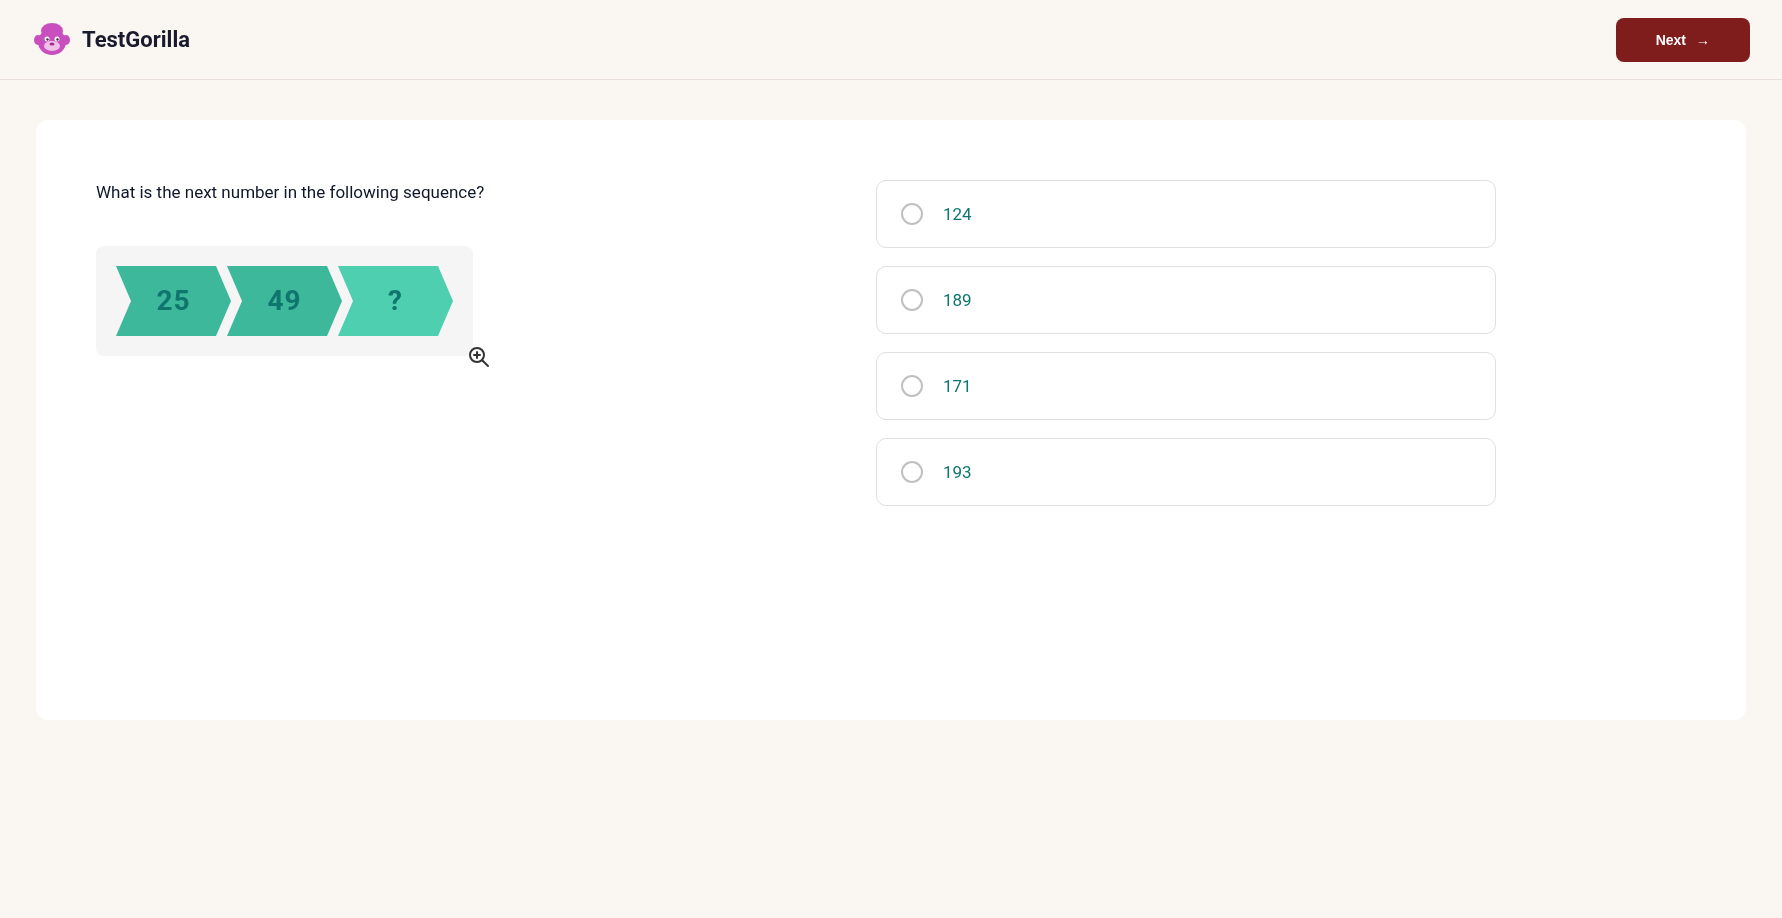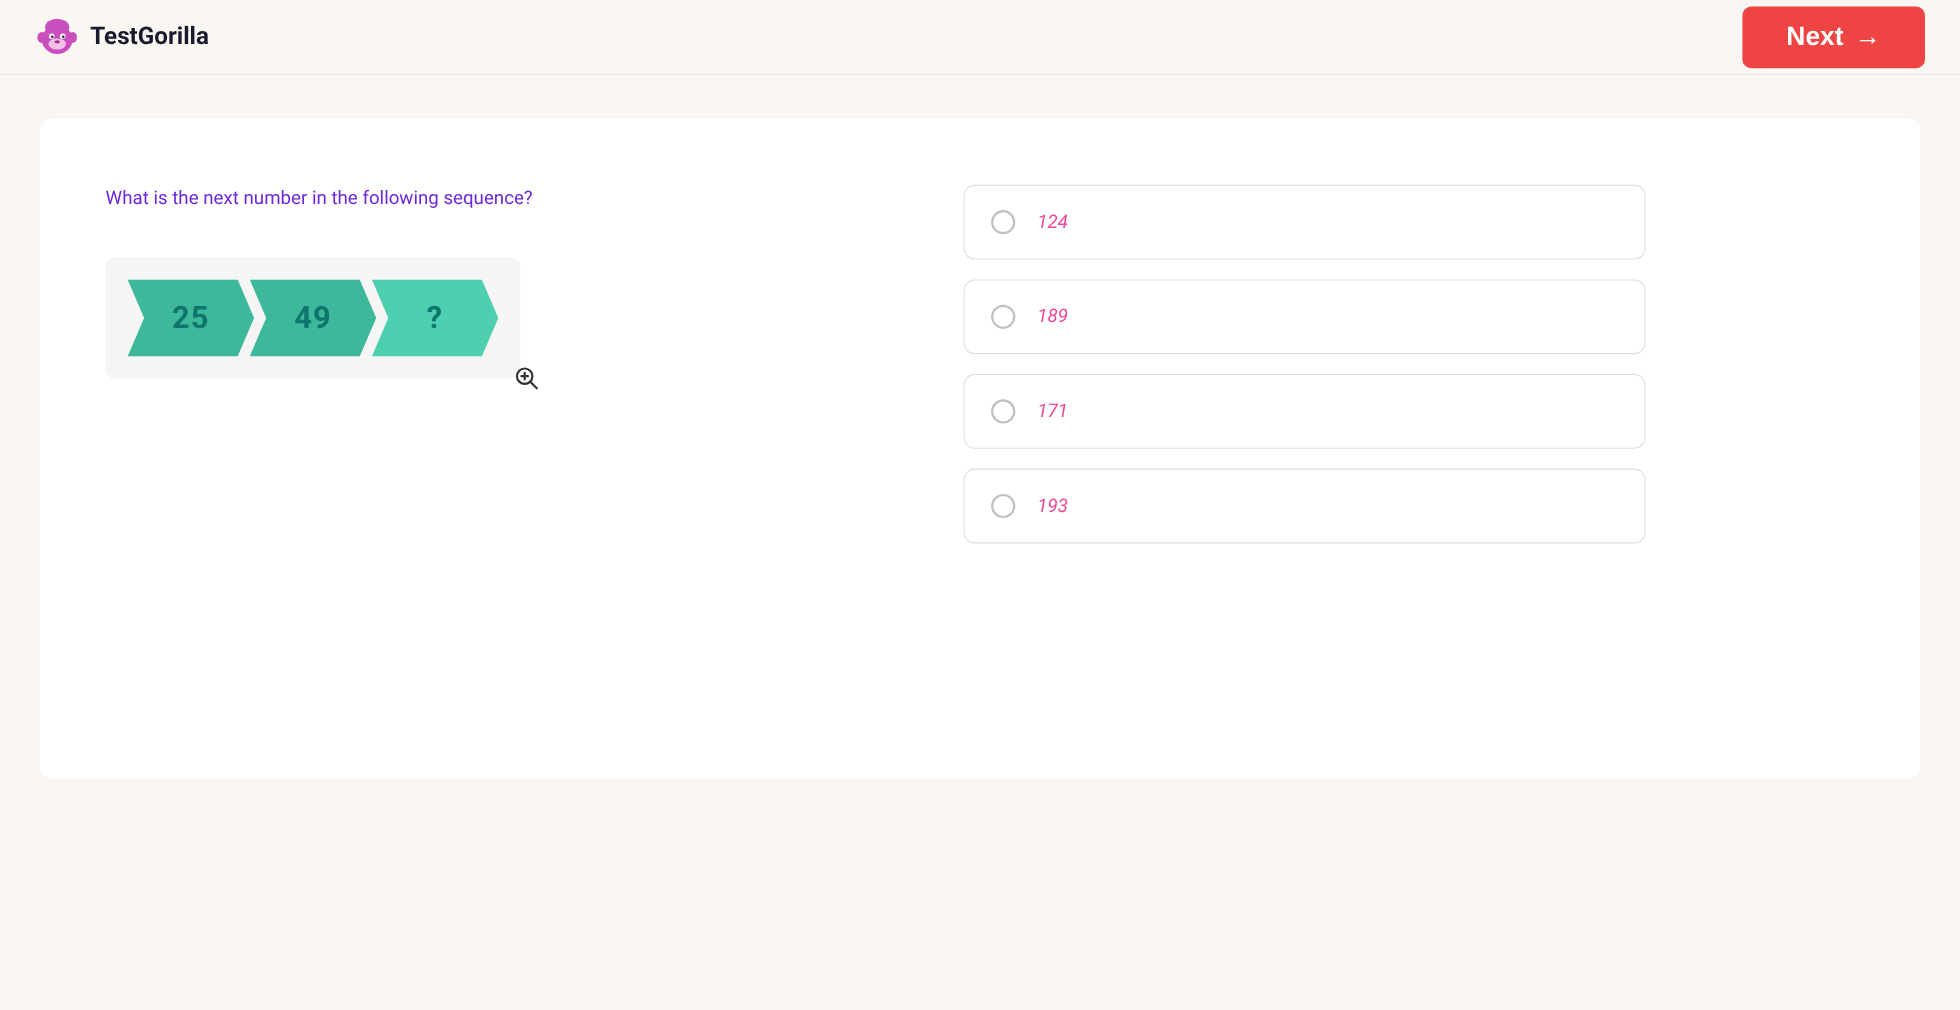--- a/index.html
+++ b/index.html
@@ -14,21 +14,21 @@
       min-height: 918px;
       width: 1782px;
     }
 
     
     .header {
       display: flex;
       align-items: center;
       justify-content: space-between;
       padding: 0 32px;
-      height: 68px;
+      height: 80px;
       background-color: #faf6f2;
       border-bottom: 1px solid #e8e0d8;
     }
 
     .logo-area {
       display: flex;
       align-items: center;
       gap: 10px;
     }
 
@@ -37,26 +37,26 @@
       height: 40px;
     }
 
     .logo-text {
       font-size: 22px;
       font-weight: 700;
       color: #1a1a2e;
     }
 
     .next-button {
-      background-color: #ef4444;
+      background-color: #7f1d1d;
       color: white;
       border: none;
       border-radius: 8px;
       padding: 14px 40px;
-      font-size: 24px;
+      font-size: 14px;
       font-weight: 600;
       cursor: pointer;
       display: flex;
       align-items: center;
       gap: 10px;
       text-align: center;
     }
 
     
     .main-content {
@@ -73,21 +73,21 @@
     }
 
     
     .question-side {
       flex: 1;
       max-width: 700px;
     }
 
     .question-text {
       font-size: 17px;
-      color: #6d28d9;
+      color: #0f172a;
       margin-bottom: 40px;
       line-height: 1.5;
     }
 
     .sequence-container {
       background-color: #f5f5f5;
       border-radius: 8px;
       padding: 20px 20px;
       display: inline-flex;
       align-items: center;
@@ -161,22 +161,21 @@
       width: 22px;
       height: 22px;
       border-radius: 50%;
       border: 2px solid #c0c0c0;
       background: white;
       flex-shrink: 0;
     }
 
     .answer-value {
       font-size: 17px;
-      color: #ec4899;
-      font-style: italic;
+      color: #0f766e;
     }
   </style>
 </head>
 <body>
 
 <header class="header">
   <div class="logo-area">
 
     <svg class="logo-icon" viewBox="0 0 40 40" xmlns="http://www.w3.org/2000/svg">
 

